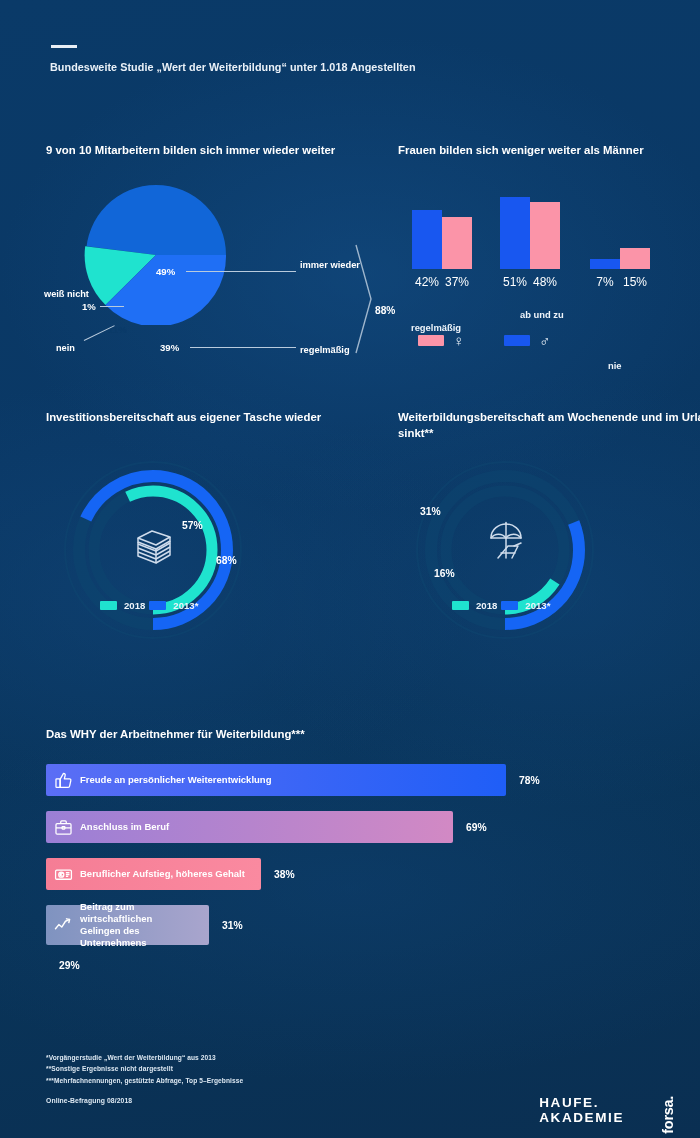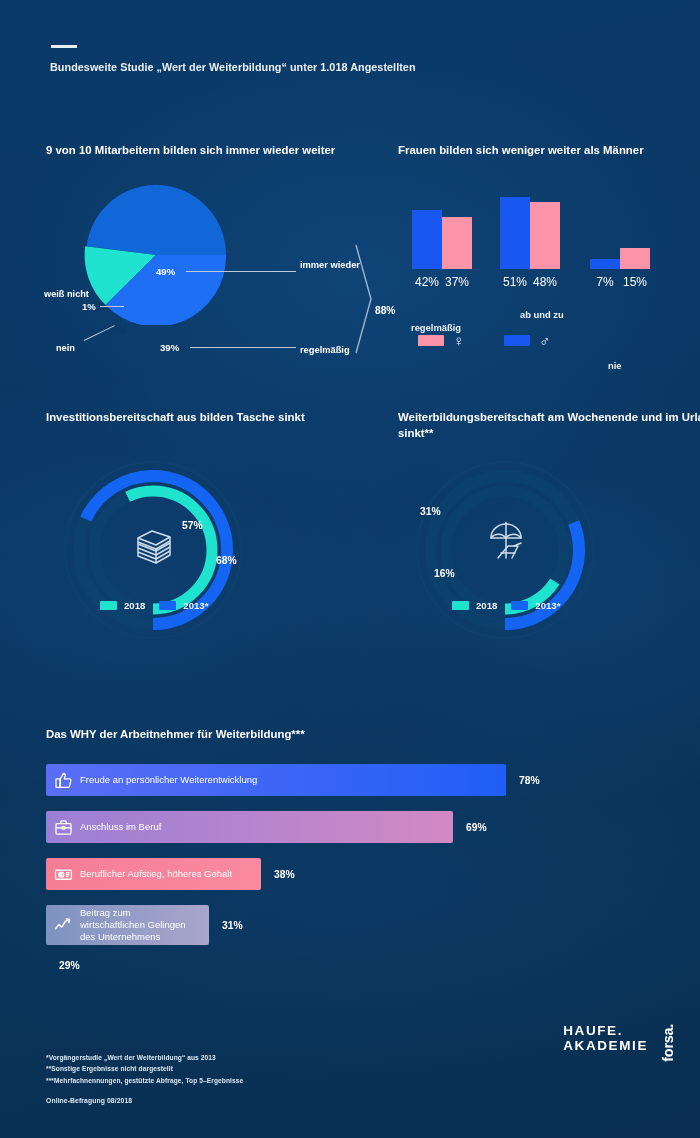--- a/index.html
+++ b/index.html
@@ -57,39 +57,39 @@
   .gb-leg-item { display:flex; align-items:center; gap:9px; }
   .gb-sw { width:26px; height:11px; border-radius:1px; }
   .gb-sym { font-size:15px; font-weight:bold; color:#eaf1f8; line-height:1; }
 
   
   .donut-block { position:absolute; width:330px; height:250px; }
   .d-left  { left:46px;  top:410px; }
   .d-right { left:398px; top:410px; }
   .donut-wrap { position:absolute; left:10px; top:48px; width:230px; height:200px; }
   .d-pct { position:absolute; font-size:10.3px; font-weight:bold; white-space:nowrap; }
-  .d-legend { position:absolute; display:flex; gap:14px; align-items:center; }
+  .d-legend { position:absolute; display:flex; gap:4px; align-items:center; }
   .d-leg-item { display:flex; align-items:center; gap:7px; font-size:9.6px; font-weight:bold; color:#eef4fa; }
   .d-sw { width:17px; height:9px; border-radius:1px; }
   .d-icon { position:absolute; }
 
   
   .why-block { position:absolute; left:46px; top:728px; width:610px; }
   .why-title { font-size:11.4px; font-weight:bold; margin-bottom:24px; }
   .why-row { position:relative; display:flex; align-items:center; margin-bottom:15px; }
   .why-bar { display:flex; align-items:center; border-radius:2px; min-width:40px; }
   .why-ico { flex:0 0 auto; width:34px; display:flex; align-items:center; justify-content:center; }
-  .why-lbl { font-size:9.5px; font-weight:normal; color:#ffffff; line-height:1.28; padding-right:14px; }
+  .why-lbl { font-size:9.5px; font-weight:bold; color:#ffffff; line-height:1.28; padding-right:14px; }
   .why-pct { font-size:10.3px; font-weight:bold; margin-left:13px; white-space:nowrap; }
 
   
   .footer { position:absolute; left:46px; top:1052px; }
   .fn { font-size:6.6px; font-weight:bold; color:#dde8f2; line-height:1.72; letter-spacing:0.1px; }
   .fn-src { font-size:6.8px; font-weight:bold; color:#dde8f2; margin-top:11px; letter-spacing:0.1px; }
-  .logos { position:absolute; right:24px; top:1024px; display:flex; align-items:flex-start; gap:12px; }
+  .logos { position:absolute; right:24px; top:1096px; display:flex; align-items:flex-start; gap:36px; }
   .logo-haufe { font-size:13.5px; font-weight:bold; line-height:1.08; letter-spacing:1.6px; color:#ffffff; text-align:left; }
   .logo-forsa { font-size:14.5px; font-weight:bold; color:#ffffff; letter-spacing:-0.3px;
     writing-mode:vertical-rl; transform:rotate(180deg); }
 </style>
 </head>
 <body>
 
 <div class="header">
   <div class="rule"></div>
   <div class="subtitle">Bundesweite Studie „Wert der Weiterbildung“ unter 1.018 Angestellten</div>
@@ -180,21 +180,21 @@
       <div class="gb-sym">♀</div>
     </div>
     <div class="gb-leg-item">
       <div class="gb-sw" style="background:#1857f0;"></div>
       <div class="gb-sym">♂</div>
     </div>
   </div>
 </div>
 
 <div class="donut-block d-left">
-  <div class="sec-title">Investitionsbereitschaft aus bilden Tasche sinkt</div>
+  <div class="sec-title">Investitionsbereitschaft aus eigener Tasche wieder</div>
   <div class="donut-wrap">
     <svg width="200" height="185" viewBox="0 0 200 185">
       <circle cx="97" cy="92" r="88" fill="none" stroke="#0d456f" stroke-width="2" opacity="0.5"></circle>
       <circle cx="97" cy="92" r="74" fill="none" stroke="#0d456f" stroke-width="12" opacity="0.55"></circle>
       <circle cx="97" cy="92" r="59" fill="none" stroke="#0d456f" stroke-width="11" opacity="0.55"></circle>
 
       <circle cx="97" cy="92" r="74" fill="none" stroke="#1565f5" stroke-width="12" stroke-dasharray="316.2 148.8" stroke-dashoffset="0" transform="rotate(90 97 92) scale(1,-1) translate(0,-184)"></circle>
 
       <circle cx="97" cy="92" r="59" fill="none" stroke="#1fe3cf" stroke-width="11" stroke-dasharray="211.3 159.4" stroke-dashoffset="0" transform="rotate(90 97 92) scale(1,-1) translate(0,-184)"></circle>
     </svg>

